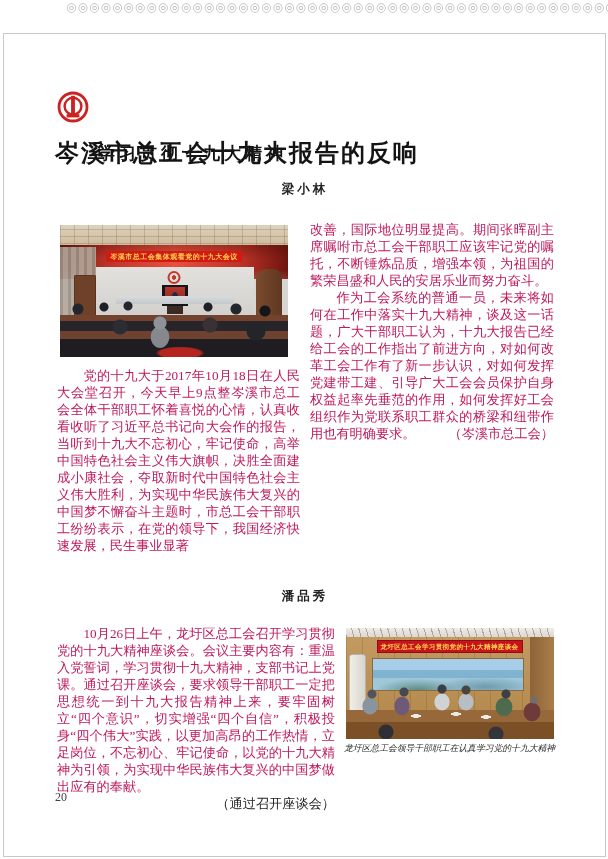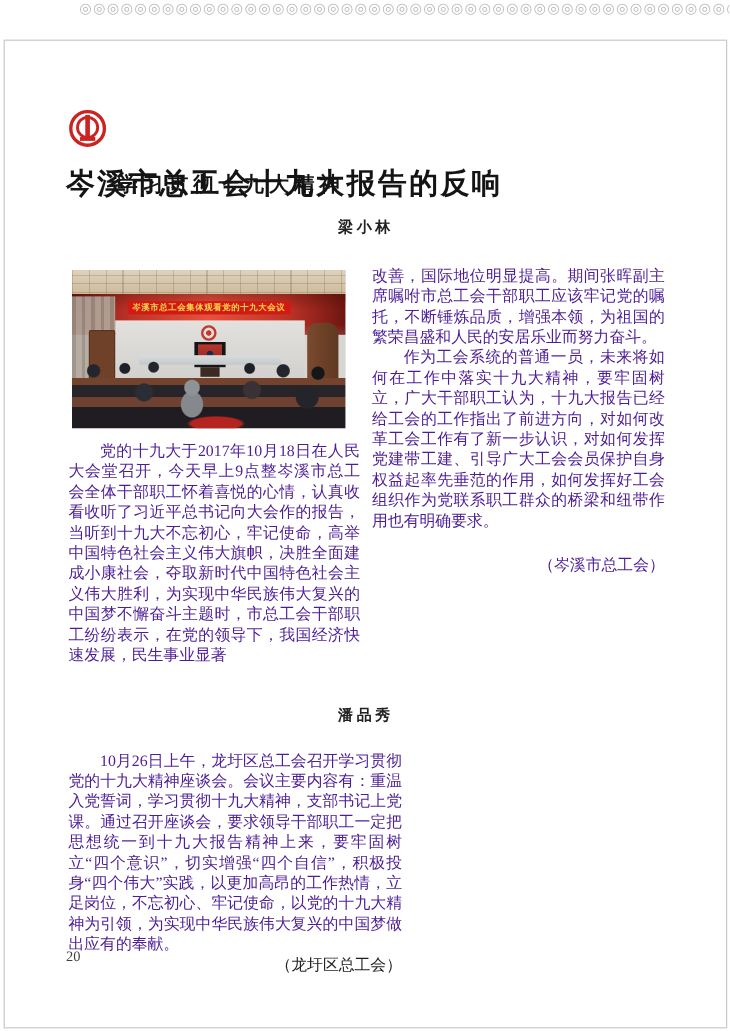--- a/index.html
+++ b/index.html
@@ -17,24 +17,24 @@
   
   .art-title{position:absolute;left:55px;width:500px;text-align:left;
              font-family:"Liberation Sans","DejaVu Sans",sans-serif;
              font-size:24px;font-weight:bold;letter-spacing:2px;color:#141414;}
   .art-author{position:absolute;left:55px;width:500px;text-align:center;
               font-family:Liberation Mono, monospace;
               font-size:12.5px;font-weight:bold;letter-spacing:3px;color:#222;}
   #title1{top:137px;} #author1{top:181px;}
   #title2{top:545px;} #author2{top:588px;}
   
-  .body-text{font-size:13.2px;line-height:17px;text-align:justify;color:#4c1d95;}
+  .body-text{font-size:13.2px;line-height:17px;text-align:justify;color:#be185d;}
   .body-text p{margin:0;}
   p.indent{text-indent:2em;}
-  .attr{float:right;margin-top:37px;}
+  .attr{float:right;}
   .article1{position:absolute;left:57px;top:218px;width:497px;display:flex;gap:10px;}
   .a1-left{width:243px;}
   .a1-right{width:244px;padding-top:3px;}
   .a1-left .body-text{margin-top:10px;}
   .article2{position:absolute;left:57px;top:618px;width:499px;display:flex;gap:8px;}
   .a2-text{width:278px;padding-top:7px;}
   .a2-attr{text-align:right;font-size:13.2px;line-height:17px;}
   .a2-fig{width:213px;}
   .page-number{position:absolute;left:55px;top:790px;font-size:12px;color:#404040;}
   
@@ -168,29 +168,40 @@
         <div class="ph1-door-right"></div>
         <div class="ph1-table"></div>
         <div class="ph1-audience"></div>
       </div>
       <div class="body-text">
         <p class="indent">党的十九大于2017年10月18日在人民大会堂召开，今天早上9点整岑溪市总工会全体干部职工怀着喜悦的心情，认真收看收听了习近平总书记向大会作的报告，当听到十九大不忘初心，牢记使命，高举中国特色社会主义伟大旗帜，决胜全面建成小康社会，夺取新时代中国特色社会主义伟大胜利，为实现中华民族伟大复兴的中国梦不懈奋斗主题时，市总工会干部职工纷纷表示，在党的领导下，我国经济快速发展，民生事业显著</p>
       </div>
     </div>
     <div class="a1-right body-text">
       <p>改善，国际地位明显提高。期间张晖副主席嘱咐市总工会干部职工应该牢记党的嘱托，不断锤炼品质，增强本领，为祖国的繁荣昌盛和人民的安居乐业而努力奋斗。</p>
-      <p class="indent"><span>作为工会系统的普通一员，未来将如何在工作中落实十九大精神，要牢固树立，广大干部职工认为，十九大报告已经给工会的工作指出了前进方向，对如何改革工会工作有了新一步认识，对如何发挥党建带工建、引导广大工会会员保护自身权益起率先垂范的作用，如何发挥好工会组织作为党联系职工群众的桥梁和纽带作用也有明确要求。</span><span class="attr">（岑溪市总工会）</span></p>
+      <p class="indent"><span>作为工会系统的普通一员，未来将如何在工作中落实十九大精神，谈及这一话题，广大干部职工认为，十九大报告已经给工会的工作指出了前进方向，对如何改革工会工作有了新一步认识，对如何发挥党建带工建、引导广大工会会员保护自身权益起率先垂范的作用，如何发挥好工会组织作为党联系职工群众的桥梁和纽带作用也有明确要求。</span><span class="attr">（岑溪市总工会）</span></p>
     </div>
   </div>
 
   <div class="art-author" id="author2">潘品秀</div>
 
   <div class="article2">
     <div class="a2-text">
       <div class="body-text">
         <p class="indent">10月26日上午，龙圩区总工会召开学习贯彻党的十九大精神座谈会。会议主要内容有：重温入党誓词，学习贯彻十九大精神，支部书记上党课。通过召开座谈会，要求领导干部职工一定把思想统一到十九大报告精神上来，要牢固树立“四个意识”，切实增强“四个自信”，积极投身“四个伟大”实践，以更加高昂的工作热情，立足岗位，不忘初心、牢记使命，以党的十九大精神为引领，为实现中华民族伟大复兴的中国梦做出应有的奉献。</p>
       </div>
-      <div class="a2-attr">（龙圩区总工会）</div>
+      <div class="a2-attr">（通过召开座谈会）</div>
+    </div>
+    <div class="a2-fig">
+      <div class="photo2">
+        <div class="ph2-ceiling"></div>
+        <div class="ph2-banner">龙圩区总工会学习贯彻党的十九大精神座谈会</div>
+        <div class="ph2-mural"></div>
+        <div class="ph2-ac"></div>
+        <div class="ph2-rightpanel"></div>
+        <div class="ph2-people"></div>
+      </div>
+      <div class="photo-caption">龙圩区总工会领导干部职工在认真学习党的十九大精神</div>
     </div>
   </div>
 
   <div class="page-number">20</div>
 </div>
 
 </body></html>

